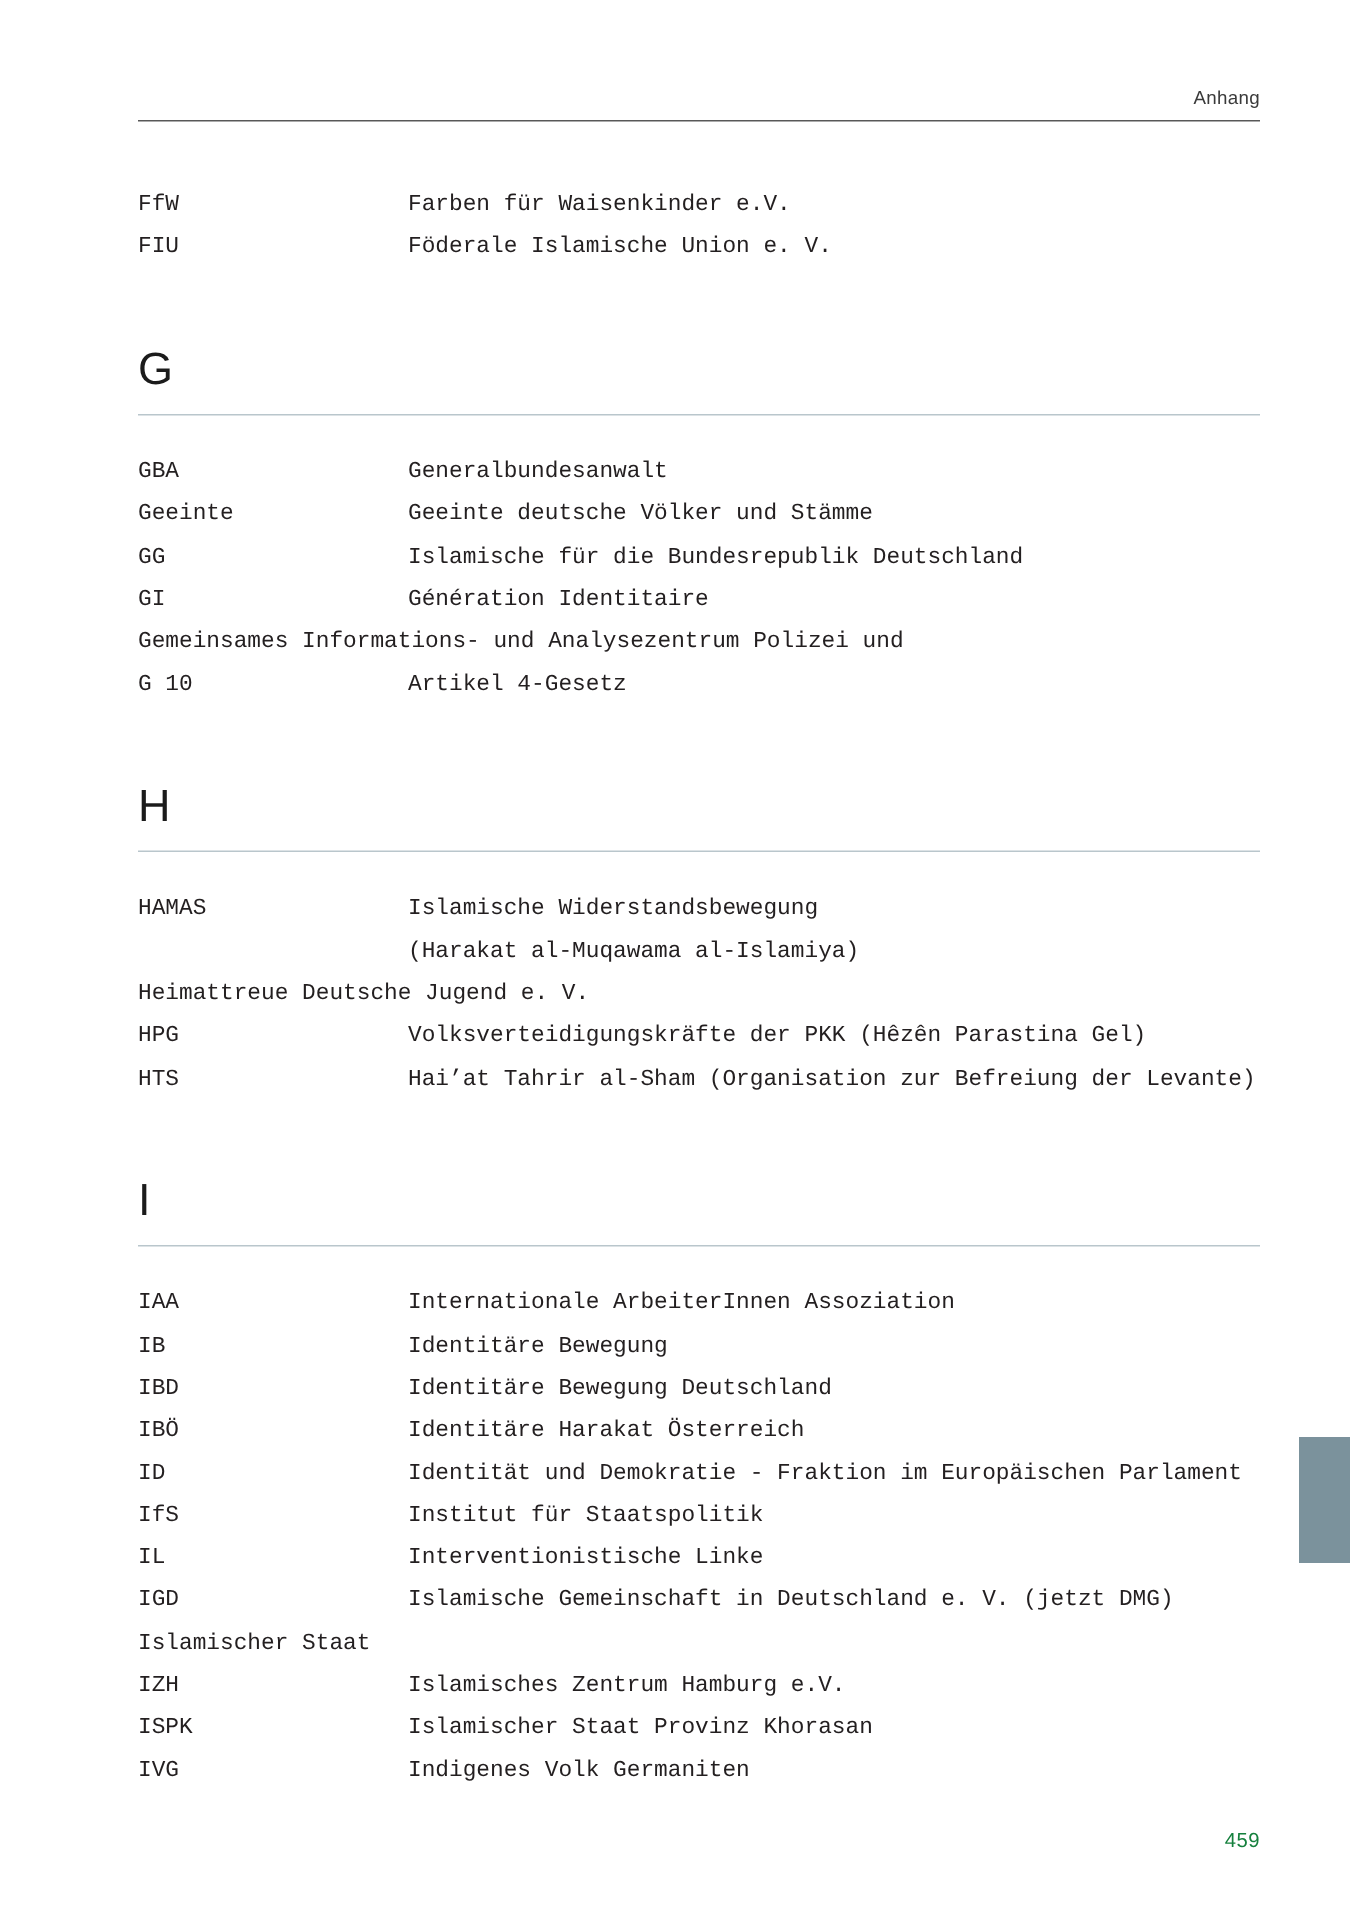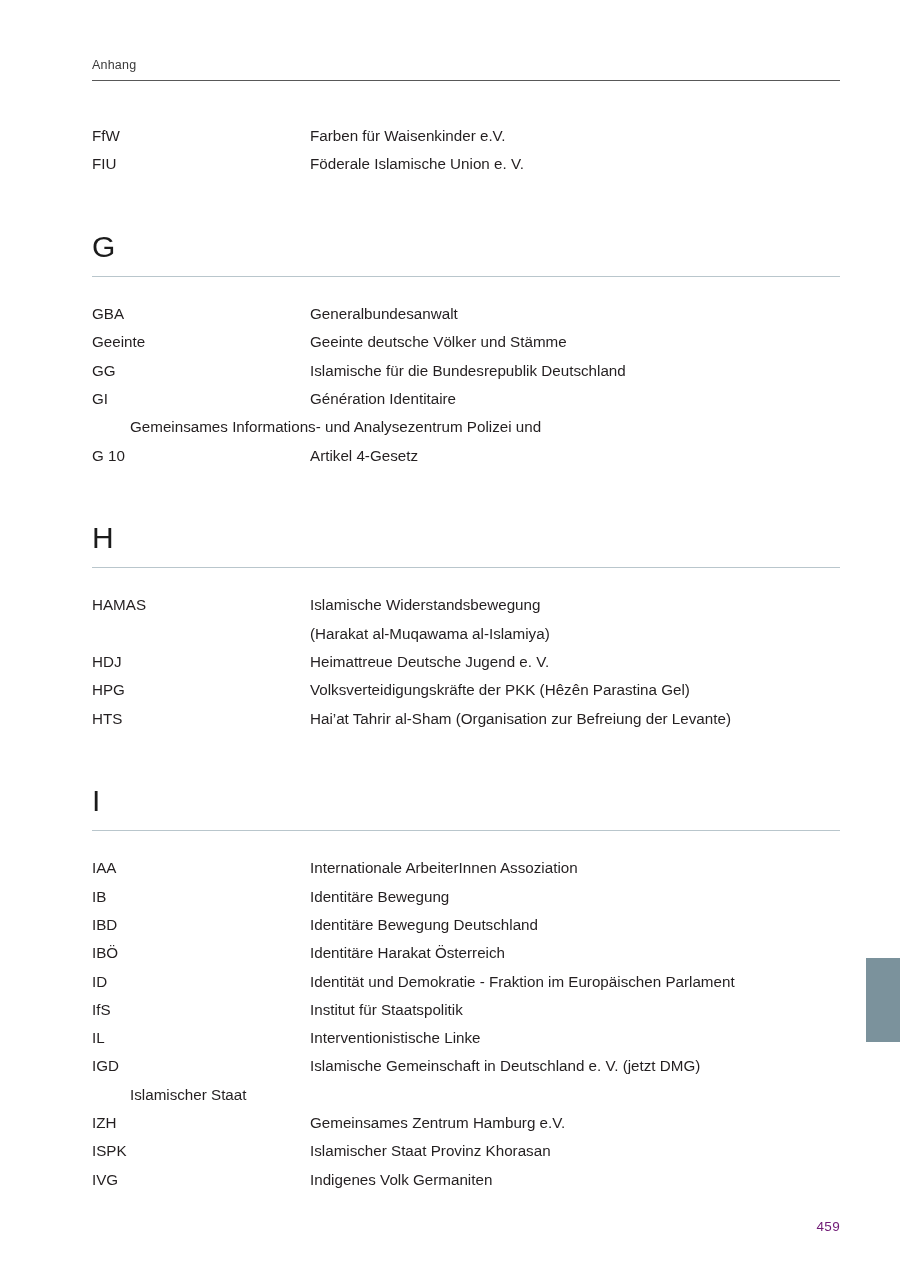--- a/index.html
+++ b/index.html
@@ -31,20 +31,21 @@
     top: 58px;
     width: 748px;
   }
   .running-head-text {
     font-size: 12.5px;
     letter-spacing: 0.2px;
     color: #3a3a3a;
     line-height: 1.2;
     display: block;
     padding-bottom: 7px;
+    text-align: right;
   }
   .running-head-rule {
     height: 1px;
     background: #585858;
     width: 100%;
   }
 
   
   .content {
     position: absolute;
@@ -74,33 +75,33 @@
     width: 100%;
   }
 
   .entries {
     display: block;
   }
   .entry {
     display: flex;
     align-items: flex-start;
     line-height: 28.3px;
+    font-family: Liberation Mono, monospace;
   }
   .entry-abbr {
     flex: 0 0 180px;
     width: 180px;
     font-size: 15.2px;
     color: #231f20;
     white-space: pre;
   }
   .entry-defs {
     flex: 1 1 auto;
     font-size: 15.2px;
     color: #231f20;
-    margin-left: 38px;
   }
   .entry-def-line {
     display: block;
     white-space: pre;
   }
 
   
   .block-top { margin-bottom: 0; }
   .spacer-before-heading { height: 52px; }
   .heading-gap { height: 14px; }
@@ -115,21 +116,21 @@
     height: 84px;
     background: #7b929c;
   }
 
   
   .folio {
     position: absolute;
     right: 60px;
     top: 1219px;
     font-size: 13.5px;
-    color: #701a75;
+    color: #15803d;
     letter-spacing: 0.3px;
   }
 </style>
 </head>
 <body>
 
 <div class="page">
 
   <div class="running-head">
     <span class="running-head-text">Anhang</span>
@@ -208,21 +209,20 @@
           </div>
           <div class="entries">
             <div class="entry">
               <div class="entry-abbr">HAMAS</div>
               <div class="entry-defs">
                 <span class="entry-def-line">Islamische Widerstandsbewegung</span>
                 <span class="entry-def-line">(Harakat al-Muqawama al-Islamiya)</span>
               </div>
             </div>
             <div class="entry">
-              <div class="entry-abbr">HDJ</div>
               <div class="entry-defs">
                 <span class="entry-def-line">Heimattreue Deutsche Jugend e. V.</span>
               </div>
             </div>
             <div class="entry">
               <div class="entry-abbr">HPG</div>
               <div class="entry-defs">
                 <span class="entry-def-line">Volksverteidigungskräfte der PKK (Hêzên Parastina Gel)</span>
               </div>
             </div>
@@ -292,21 +292,21 @@
               </div>
             </div>
             <div class="entry">
               <div class="entry-defs">
                 <span class="entry-def-line">Islamischer Staat</span>
               </div>
             </div>
             <div class="entry">
               <div class="entry-abbr">IZH</div>
               <div class="entry-defs">
-                <span class="entry-def-line">Gemeinsames Zentrum Hamburg e.V.</span>
+                <span class="entry-def-line">Islamisches Zentrum Hamburg e.V.</span>
               </div>
             </div>
             <div class="entry">
               <div class="entry-abbr">ISPK</div>
               <div class="entry-defs">
                 <span class="entry-def-line">Islamischer Staat Provinz Khorasan</span>
               </div>
             </div>
             <div class="entry">
               <div class="entry-abbr">IVG</div>

